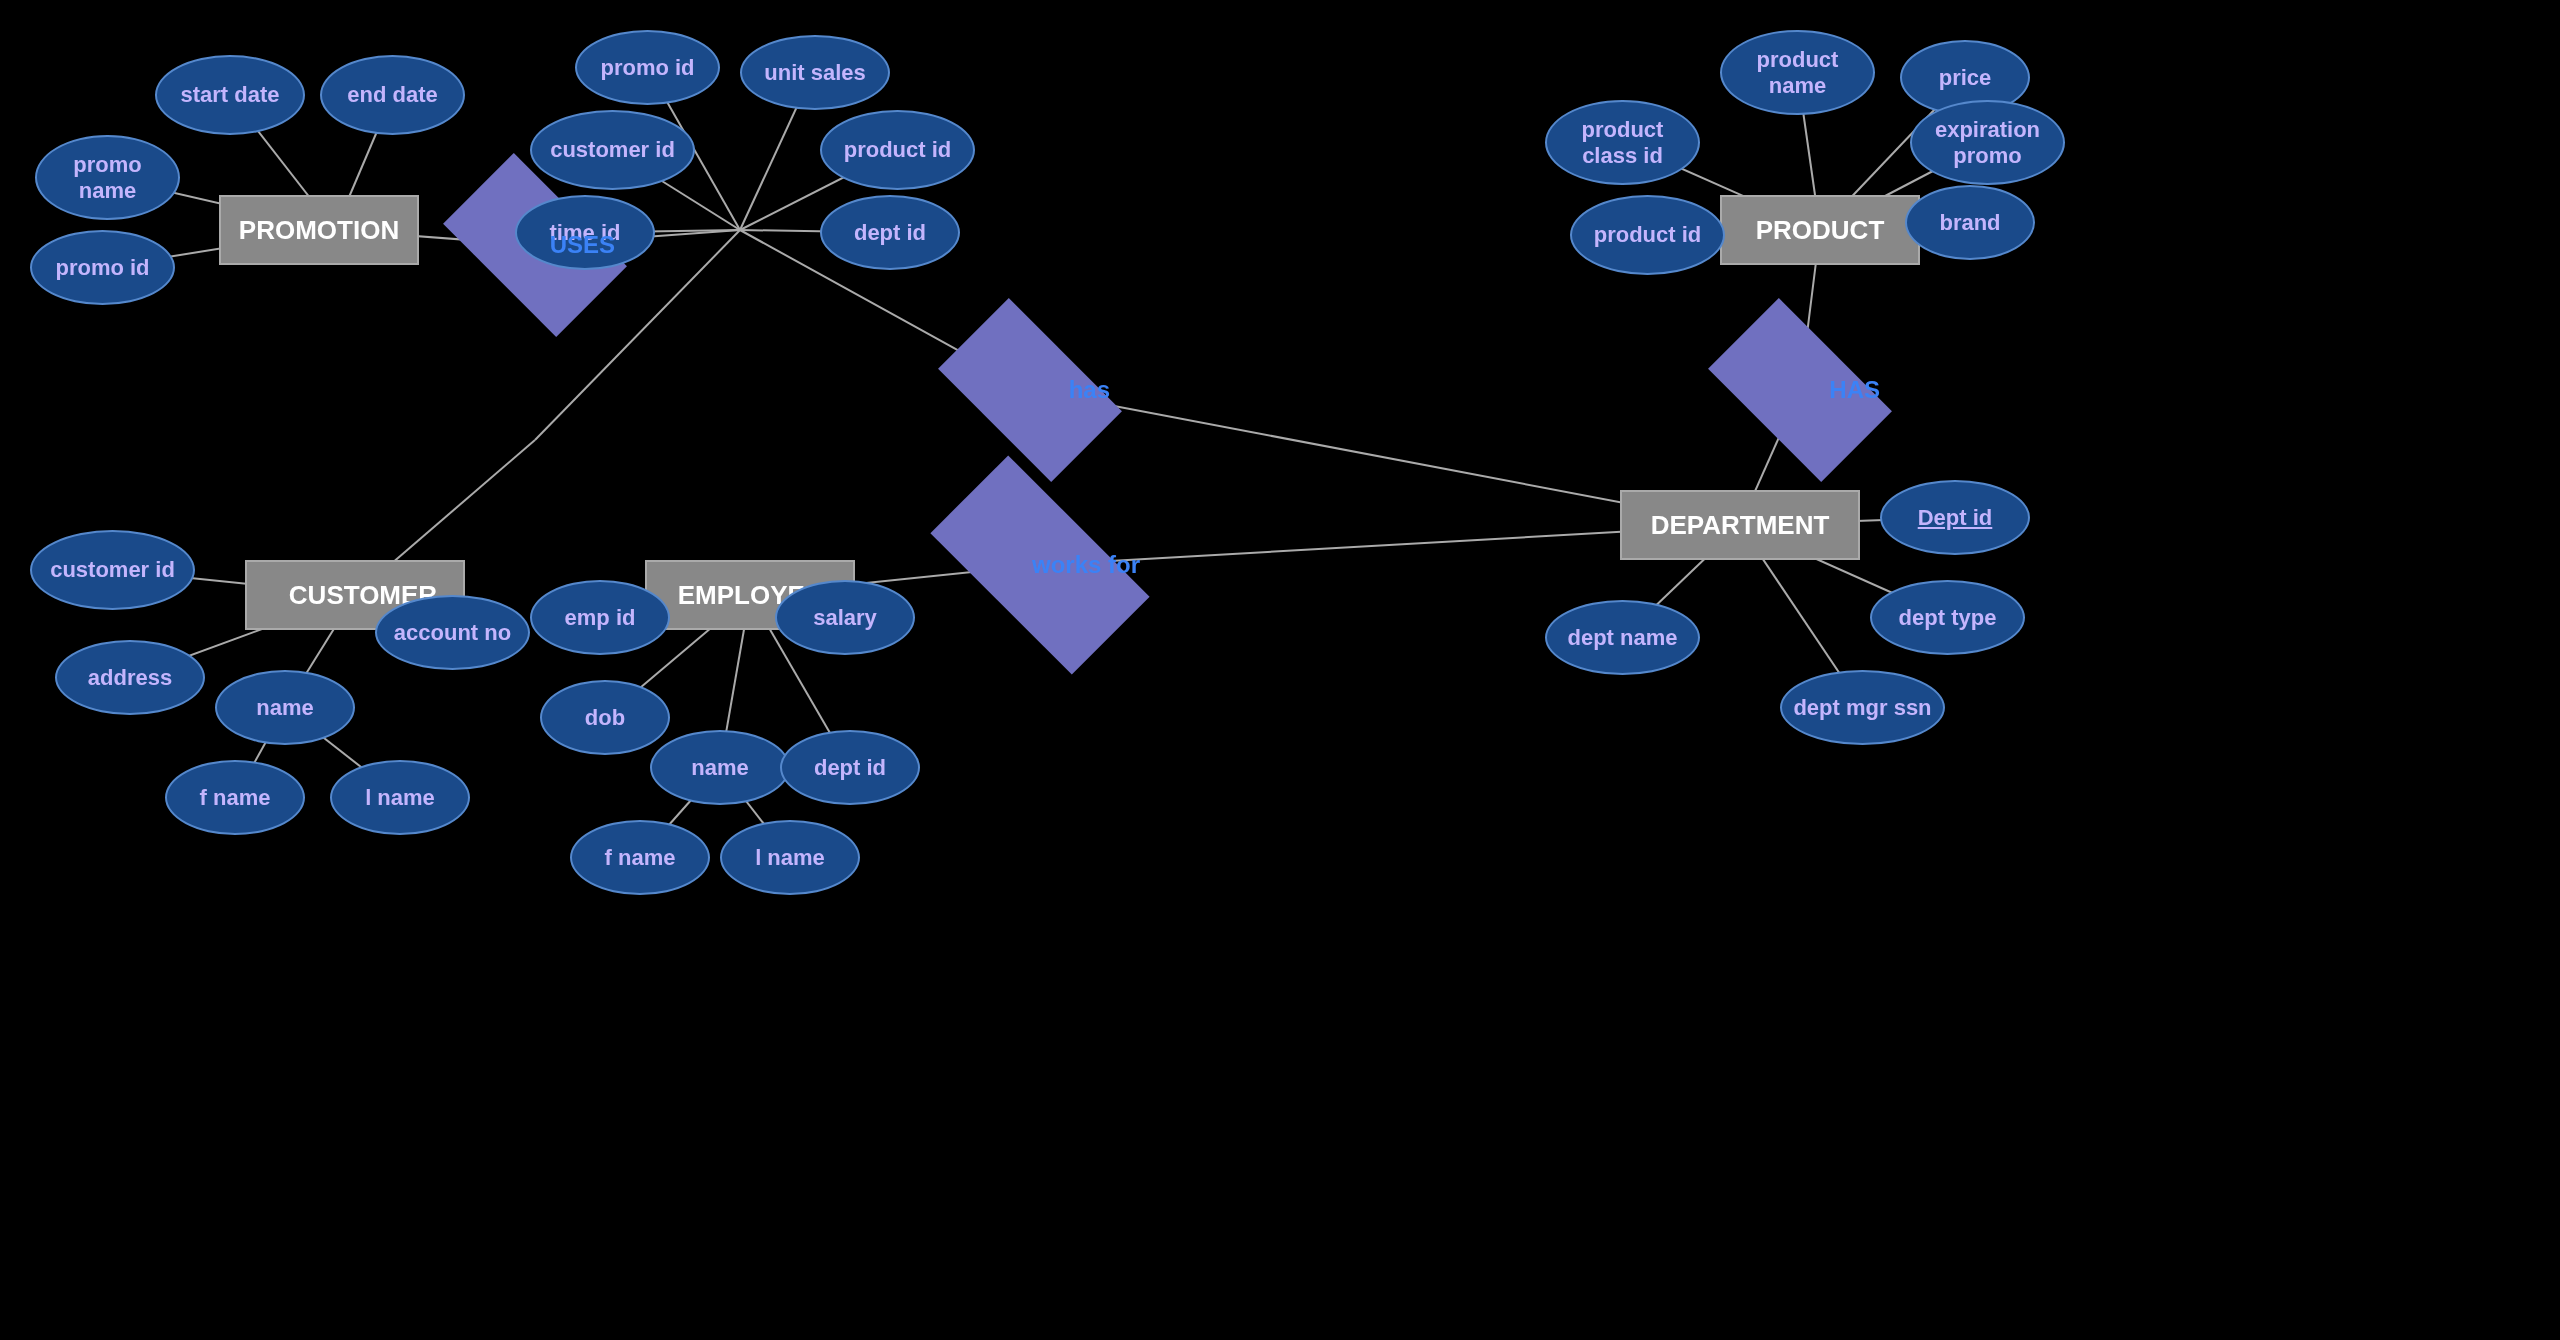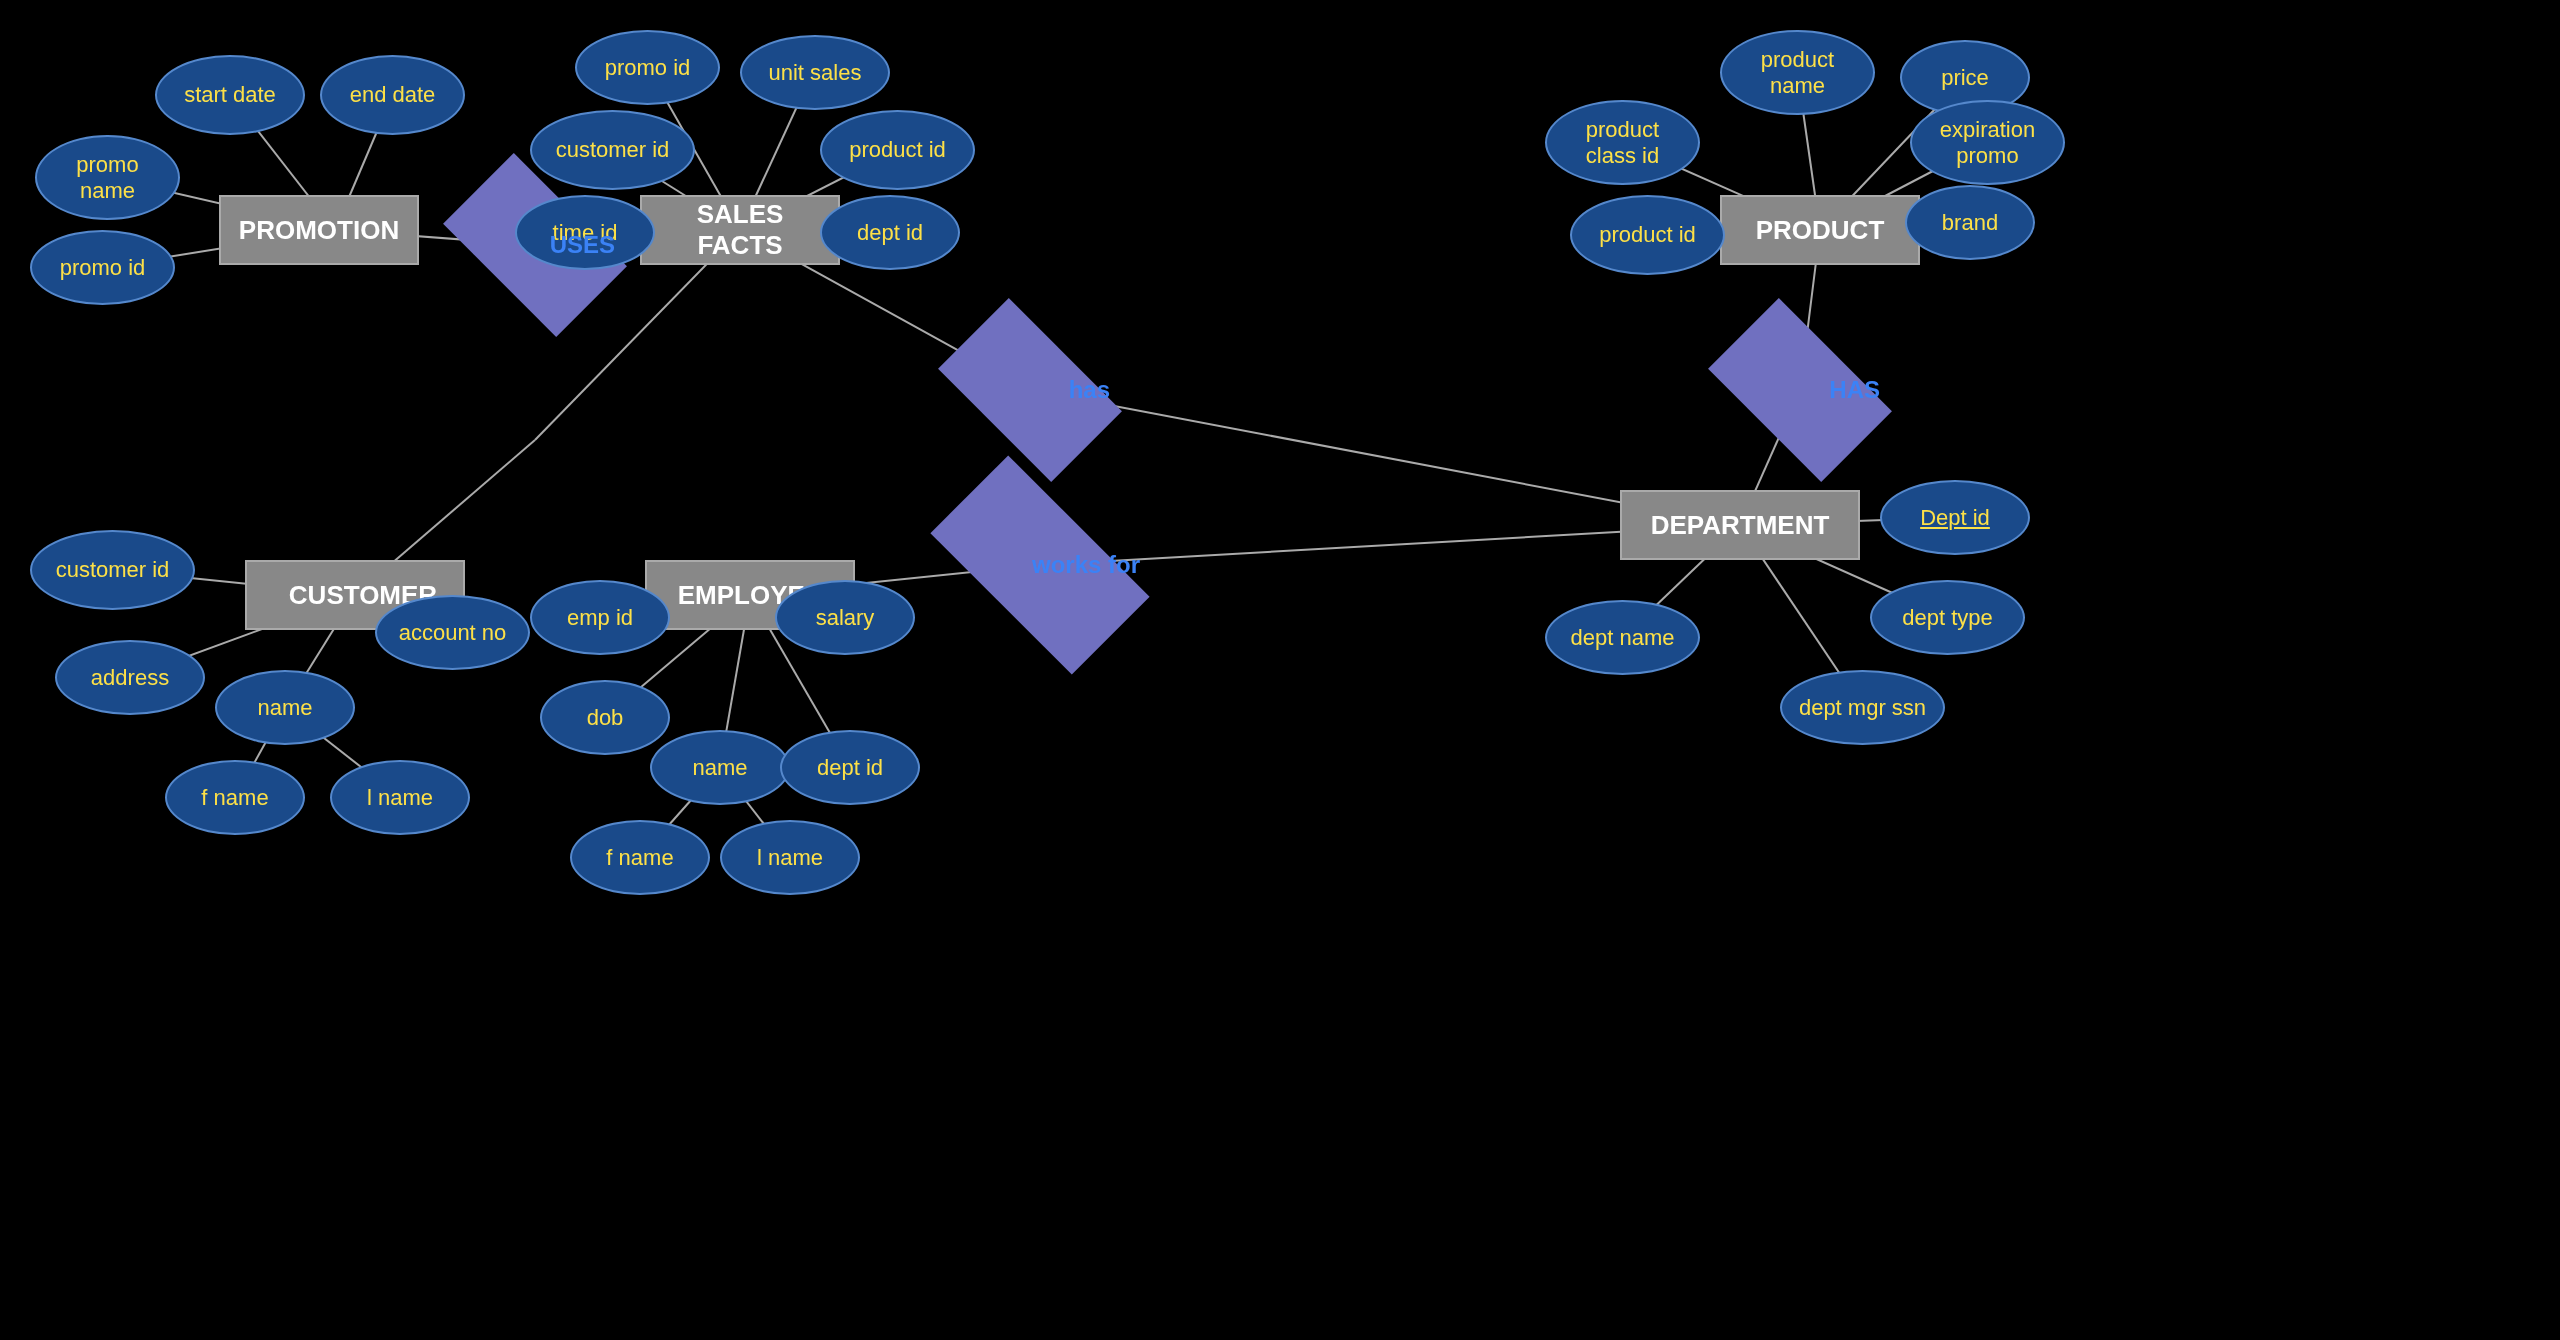--- a/index.html
+++ b/index.html
@@ -25,23 +25,23 @@
     
     .attr-ellipse {
       position: absolute;
       background: #1a4a8a;
       border: 2px solid #5588cc;
       border-radius: 50%;
       display: flex;
       align-items: center;
       justify-content: center;
       text-align: center;
-      color: #fde047;
+      color: #c4b5fd;
       font-size: 22px;
-      font-weight: normal;
+      font-weight: bold;
       cursor: default;
     }
     
     .entity-rect {
       position: absolute;
       background: #888;
       border: 2px solid #aaa;
       display: flex;
       align-items: center;
       justify-content: center;
@@ -122,22 +122,20 @@
       <line x1="720" y1="767.5" x2="750" y2="595" stroke="#aaa" stroke-width="2"></line>
       <line x1="850" y1="767.5" x2="750" y2="595" stroke="#aaa" stroke-width="2"></line>
       <line x1="640" y1="857.5" x2="720" y2="767.5" stroke="#aaa" stroke-width="2"></line>
       <line x1="790" y1="857.5" x2="720" y2="767.5" stroke="#aaa" stroke-width="2"></line>
       <line x1="1955" y1="517.5" x2="1740" y2="525" stroke="#aaa" stroke-width="2"></line>
       <line x1="1622.5" y1="637.5" x2="1740" y2="525" stroke="#aaa" stroke-width="2"></line>
       <line x1="1947.5" y1="617.5" x2="1740" y2="525" stroke="#aaa" stroke-width="2"></line>
       <line x1="1862.5" y1="707.5" x2="1740" y2="525" stroke="#aaa" stroke-width="2"></line>
     </svg>
 <div class="entity-rect" style="left: 219px; top: 195px; width: 200px; height: 70px; white-space: pre;">PROMOTION</div>
-    <div class="entity-rect" style="left: 640px; top: 195px; width: 200px; height: 70px; white-space: pre;">SALES
-FACTS</div>
     <div class="entity-rect" style="left: 1720px; top: 195px; width: 200px; height: 70px; white-space: pre;">PRODUCT</div>
     <div class="entity-rect" style="left: 245px; top: 560px; width: 220px; height: 70px; white-space: pre; padding-left: 16px;">CUSTOMER</div>
     <div class="entity-rect" style="left: 645px; top: 560px; width: 210px; height: 70px; white-space: pre;">EMPLOYEE</div>
     <div class="entity-rect" style="left: 1620px; top: 490px; width: 240px; height: 70px; white-space: pre;">DEPARTMENT</div>
     <div class="rel-diamond" style="left: 455px; top: 195px; width: 160px; height: 100px;">
       <div class="diamond-inner"></div>
       <div class="diamond-label">USES</div>
     </div>
     <div class="rel-diamond" style="left: 950px; top: 340px; width: 160px; height: 100px;">
       <div class="diamond-inner"></div>

